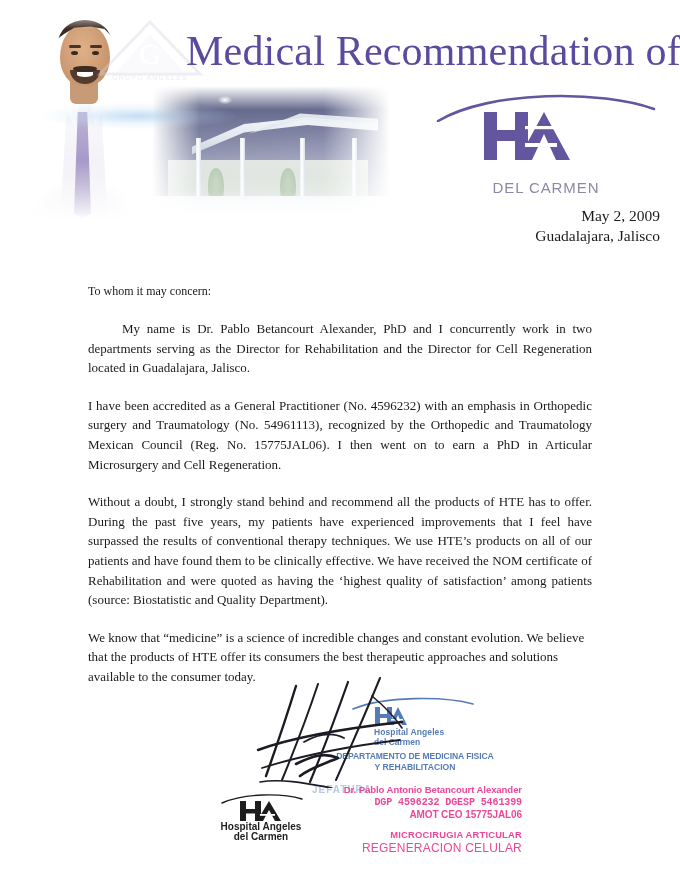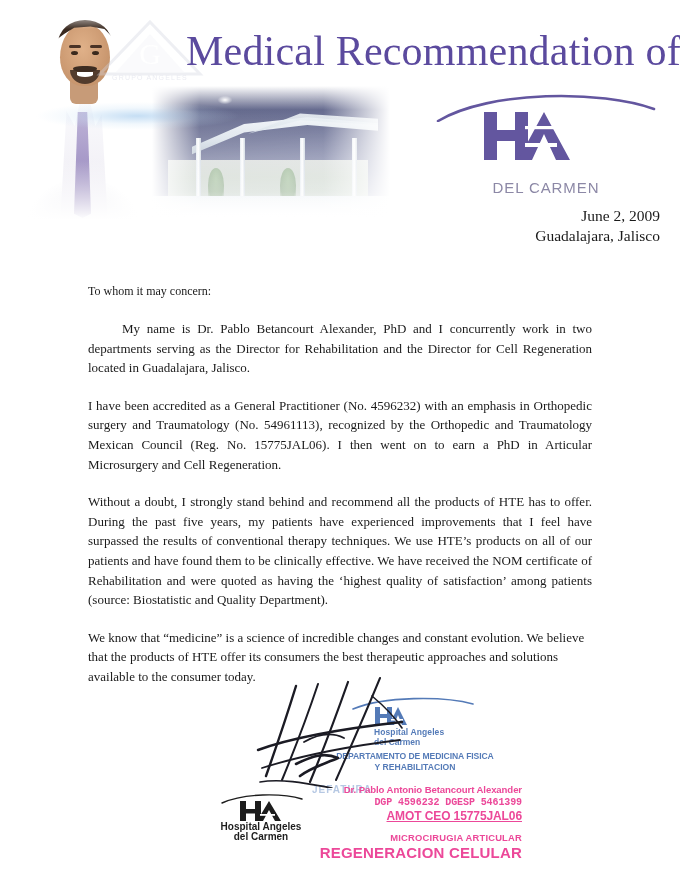--- a/index.html
+++ b/index.html
@@ -321,23 +321,23 @@
   .black-stamp {
     position: absolute;
     left: 92px; top: 112px;
     width: 230px;
     color: #ec4899;
     font-family: "Liberation Sans", sans-serif;
     text-align: right;
   }
   .bst-name  { font-size: 9.6px; font-weight: bold; letter-spacing: -.1px; }
   .bst-reg1  { font-size: 10px; font-weight: bold; margin-top: 2px; letter-spacing: -.1px; font-family: Liberation Mono, monospace; }
-  .bst-reg2  { font-size: 12px; font-weight: bold; margin-top: 1px; letter-spacing: -.1px; text-decoration: underline; }
+  .bst-reg2  { font-size: 10px; font-weight: bold; margin-top: 1px; letter-spacing: -.1px; }
   .bst-spec1 { font-size: 9.4px; font-weight: bold; margin-top: 9px; letter-spacing: .2px; }
-  .bst-spec2 { font-size: 15px; font-weight: bold; margin-top: 1px; letter-spacing: .2px; }
+  .bst-spec2 { font-size: 12px; font-weight: normal; margin-top: 1px; letter-spacing: .2px; }
 
   .footer-logo {
     position: absolute;
     left: 14px; top: 118px;
     width: 94px; height: 54px;
     text-align: center;
     color: #1d1d1d;
     font-family: "Liberation Sans", sans-serif;
   }
   .fl-arc { position: absolute; left: 6px; top: 0; width: 84px; height: 12px; }
@@ -413,21 +413,21 @@
         <rect x="33" y="2" width="13" height="48" fill="#63569f"></rect>
         <polygon points="62,2 88,50 74,50 62,24 50,50 36,50" fill="#63569f"></polygon>
         <rect x="43" y="33" width="32" height="4" fill="#ffffff"></rect>
         <rect x="43" y="16" width="32" height="3.2" fill="#ffffff"></rect>
       </svg>
     </div>
     <div class="logo-sub">DEL CARMEN</div>
   </div>
 
   <div class="dateline">
-    <div>June 2,  2009</div>
+    <div>May 2,  2009</div>
     <div>Guadalajara, Jalisco</div>
   </div>
 </div>
 
 <div class="letter">
   <p class="salutation">To whom it may concern:</p>
   <p class="para indent">My name is Dr. Pablo Betancourt Alexander, PhD and I concurrently work in two departments serving as the Director for Rehabilitation and the Director for Cell Regeneration located in Guadalajara, Jalisco.</p>
   <p class="para">I have been accredited as a General Practitioner (No. 4596232) with an emphasis in Orthopedic surgery and Traumatology (No. 54961113), recognized by the Orthopedic and Traumatology Mexican Council (Reg. No. 15775JAL06). I then went on to earn a PhD in Articular Microsurgery and Cell Regeneration.</p>
   <p class="para">Without a doubt, I strongly stand behind and recommend all the products of HTE has to offer. During the past five years, my patients have experienced improvements that I feel have surpassed the results of conventional therapy techniques. We use HTE’s products on all of our patients and have found them to be clinically effective. We have received the NOM certificate of Rehabilitation and were quoted as having the ‘highest quality of satisfaction’ among patients (source: Biostatistic and Quality Department).</p>
   <p class="para tight">We know that “medicine” is a science of incredible changes and constant evolution. We believe that the products of HTE offer its consumers the best therapeutic approaches and solutions available to the consumer today.</p>

